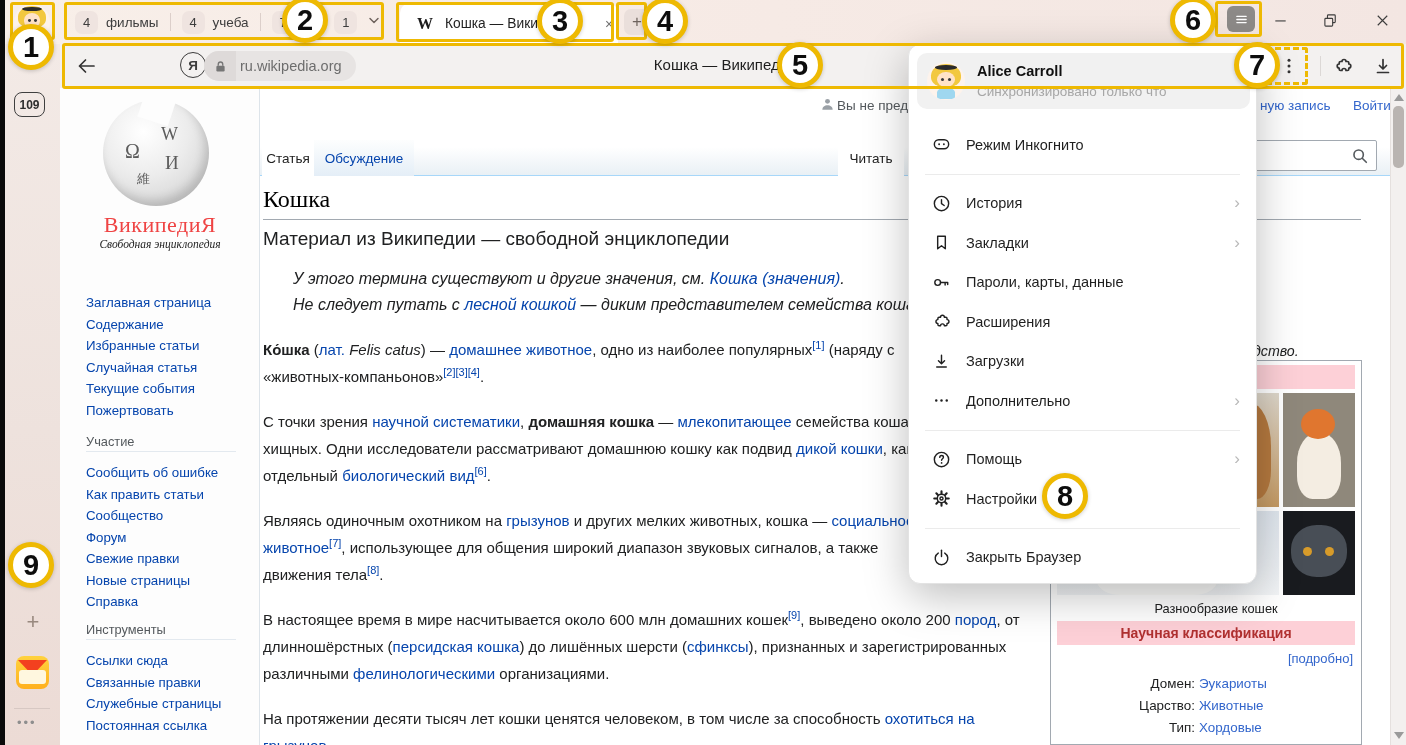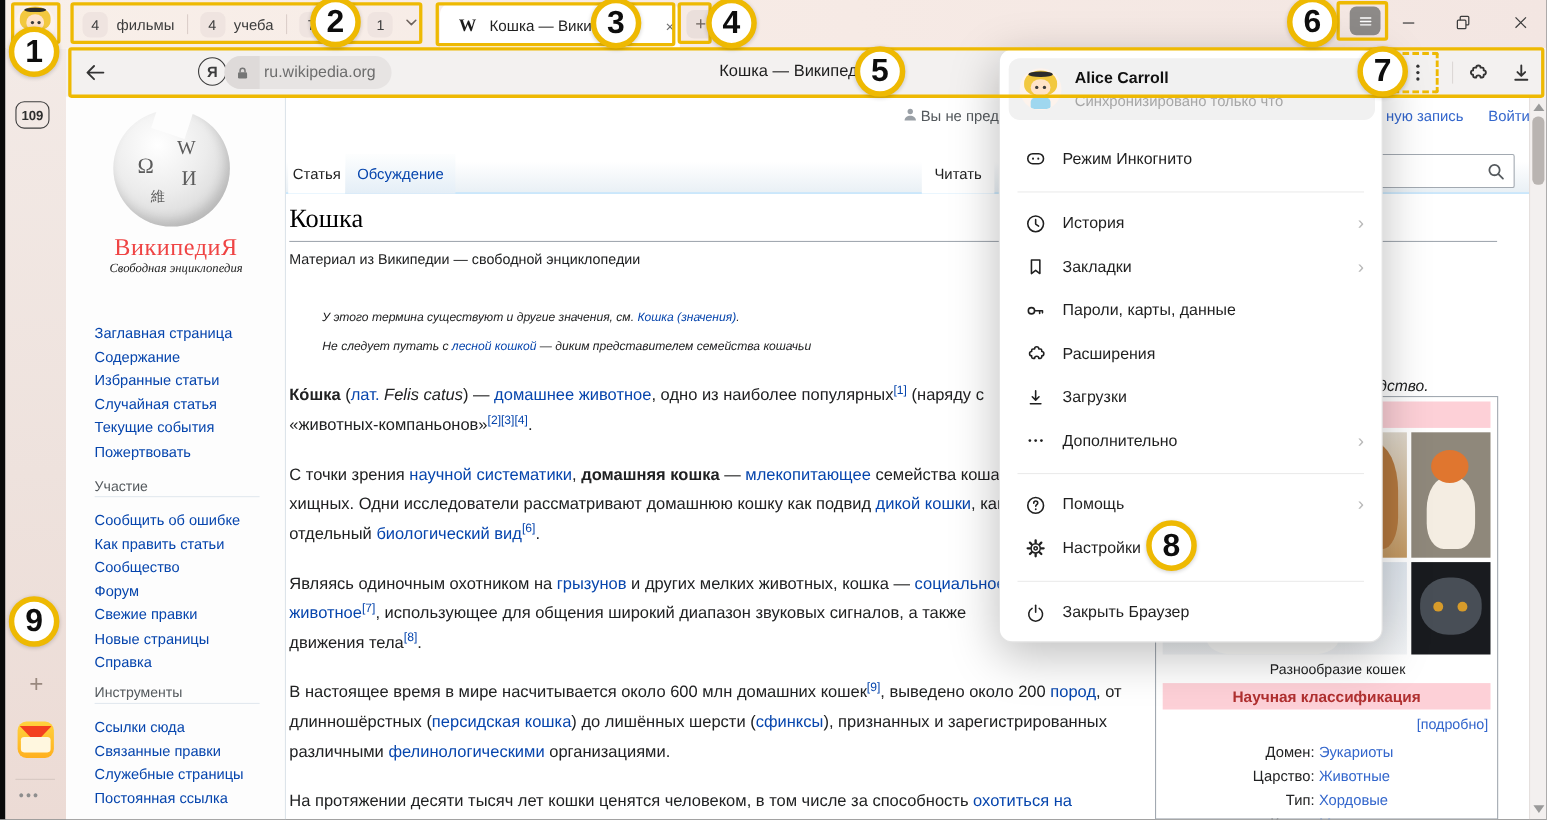--- a/index.html
+++ b/index.html
@@ -95,22 +95,22 @@
               font-size:22px; color:#ef4444; letter-spacing:.5px; }
   .tagline { position:absolute; left:0; top:150px; width:200px; text-align:center; font-family:"Liberation Serif", serif;
              font-style:italic; font-size:11.5px; color:#222; }
   .w-nav { position:absolute; left:26px; font-size:13.3px; line-height:21.5px; }
   .w-nav div { color:#0645ad; }
   .w-navhead { position:absolute; left:26px; width:150px; font-size:12.8px; color:#54595d; border-bottom:1px solid #e3e9ef; padding-bottom:2px; }
 
   .w-article { position:absolute; left:203px; top:88px; width:1127px; }
   .w-h1 { font-family:"Liberation Serif", serif; font-size:24px; font-weight:400; color:#000;
           margin:10px 0 0 0; padding-bottom:6px; border-bottom:1px solid #a2a9b1; width:1098px; }
-  .w-byline { font-size:13px; color:#202122; margin-top:8px; }
-  .hatnote { margin:33px 0 4px 30px; font-size:11px; line-height:26px; color:#202122; }
+  .w-byline { font-size:19px; color:#202122; margin-top:8px; }
+  .hatnote { margin:16px 0 4px 30px; font-size:16px; line-height:26px; color:#202122; }
   .art-p { font-size:15px; line-height:27px; margin:18px 0; color:#202122; width:778px; }
   .tl { white-space:nowrap; }
   .lk { color:#0645ad; } .bd { font-weight:700; } .it { font-style:italic; }
   .itlk { color:#0645ad; font-style:italic; }
   sup.lk { font-size:11px; line-height:0; }
   .hat-frag { position:absolute; left:1193px; top:255px; font-style:italic; font-size:14.2px; color:#202122; }
 
   
   .infobox { position:absolute; left:990px; top:272px; width:312px; height:385px; background:#fff;
              border:1px solid #a2a9b1; padding:4px; }

